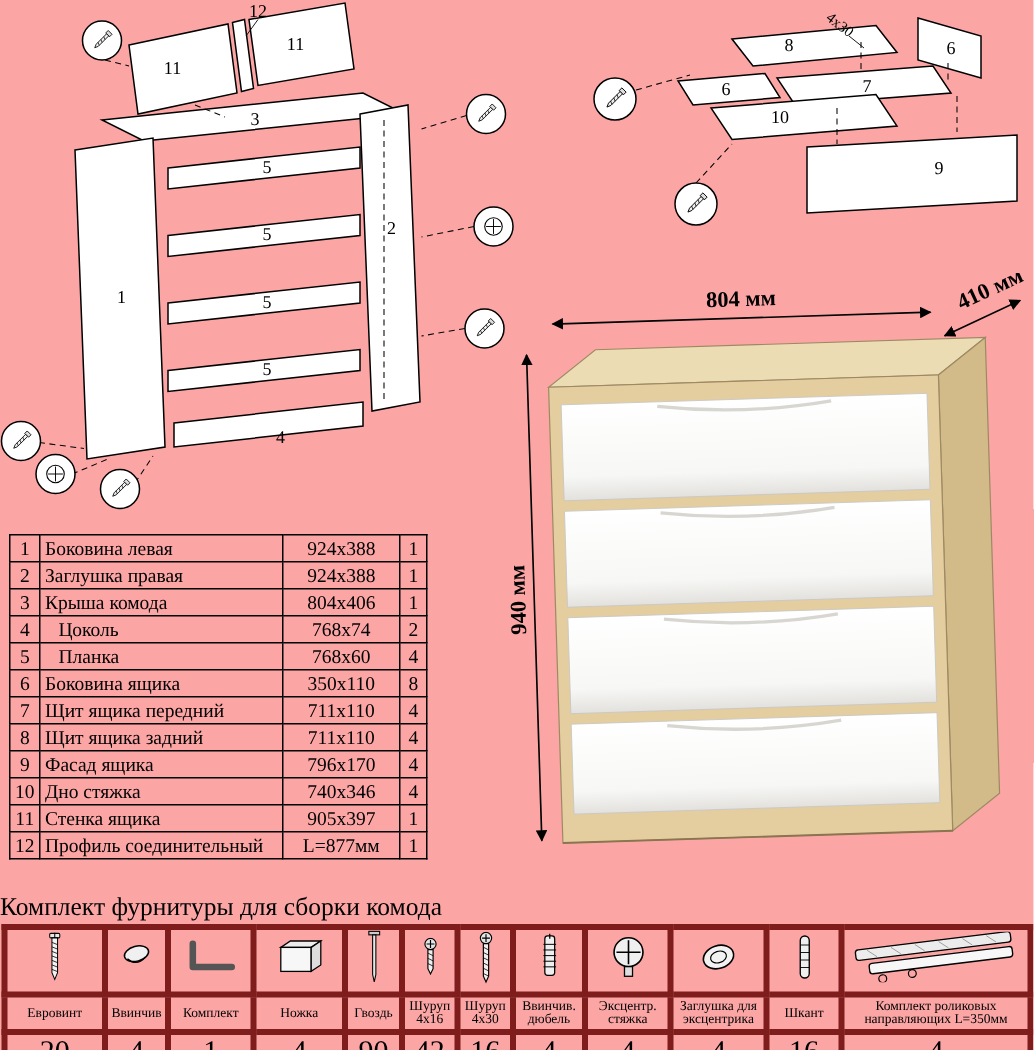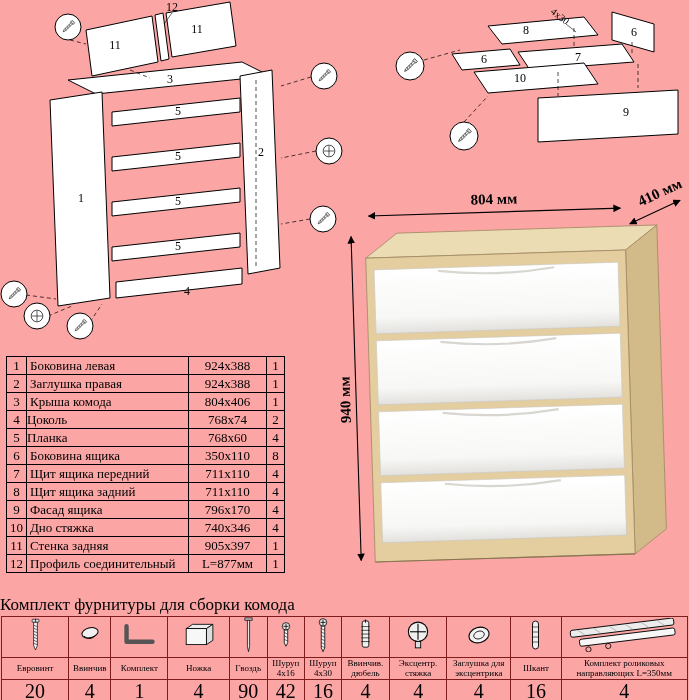--- a/index.html
+++ b/index.html
@@ -14,26 +14,26 @@
   .note { font-size:10px; }
 
   
   .parts-table { position:absolute; left:6px; top:356px; border-collapse:collapse; font-size:13px; }
   .parts-table td { border:1px solid #000; height:18px; line-height:17px; padding:0 3px; white-space:nowrap; }
   .parts-table td.c { text-align:center; }
   .parts-table td.w-num  { width:20px; }
   .parts-table td.w-name { width:162px; }
   .parts-table td.w-size { width:78px; }
   .parts-table td.w-qty  { width:18px; }
-  .parts-table td.indent { padding-left:0; }
+  .parts-table td.indent { padding-left:12px; }
 
   
   .hw-title { position:absolute; left:0; top:595px; width:689px; font-size:17px; }
   .hw-table { position:absolute; left:1px; top:616px; width:687px; border-collapse:collapse; table-layout:fixed; }
-  .hw-table td { border:1px solid #7f1d1d; text-align:center; vertical-align:middle; overflow:hidden; }
+  .hw-table td { border:4px solid #7f1d1d; text-align:center; vertical-align:middle; overflow:hidden; }
   .hw-icons td { height:40px; }
   .hw-names td { height:22px; font-size:9px; line-height:1.05; padding:1px; }
   .hw-qty td { height:20px; font-size:20px; }
   .defs-hidden { position:absolute; width:0; height:0; overflow:hidden; }
 </style>
 </head>
 <body>
 
 <div class="page">
 
@@ -347,21 +347,21 @@
       <td class="c w-qty">4</td>
     </tr>
     <tr>
       <td class="c w-num">10</td>
       <td class="w-name">Дно стяжка</td>
       <td class="c w-size">740x346</td>
       <td class="c w-qty">4</td>
     </tr>
     <tr>
       <td class="c w-num">11</td>
-      <td class="w-name">Стенка задняя</td>
+      <td class="w-name">Стенка ящика</td>
       <td class="c w-size">905x397</td>
       <td class="c w-qty">1</td>
     </tr>
     <tr>
       <td class="c w-num">12</td>
       <td class="w-name">Профиль соединительный</td>
       <td class="c w-size">L=877мм</td>
       <td class="c w-qty">1</td>
     </tr>
   </tbody>

